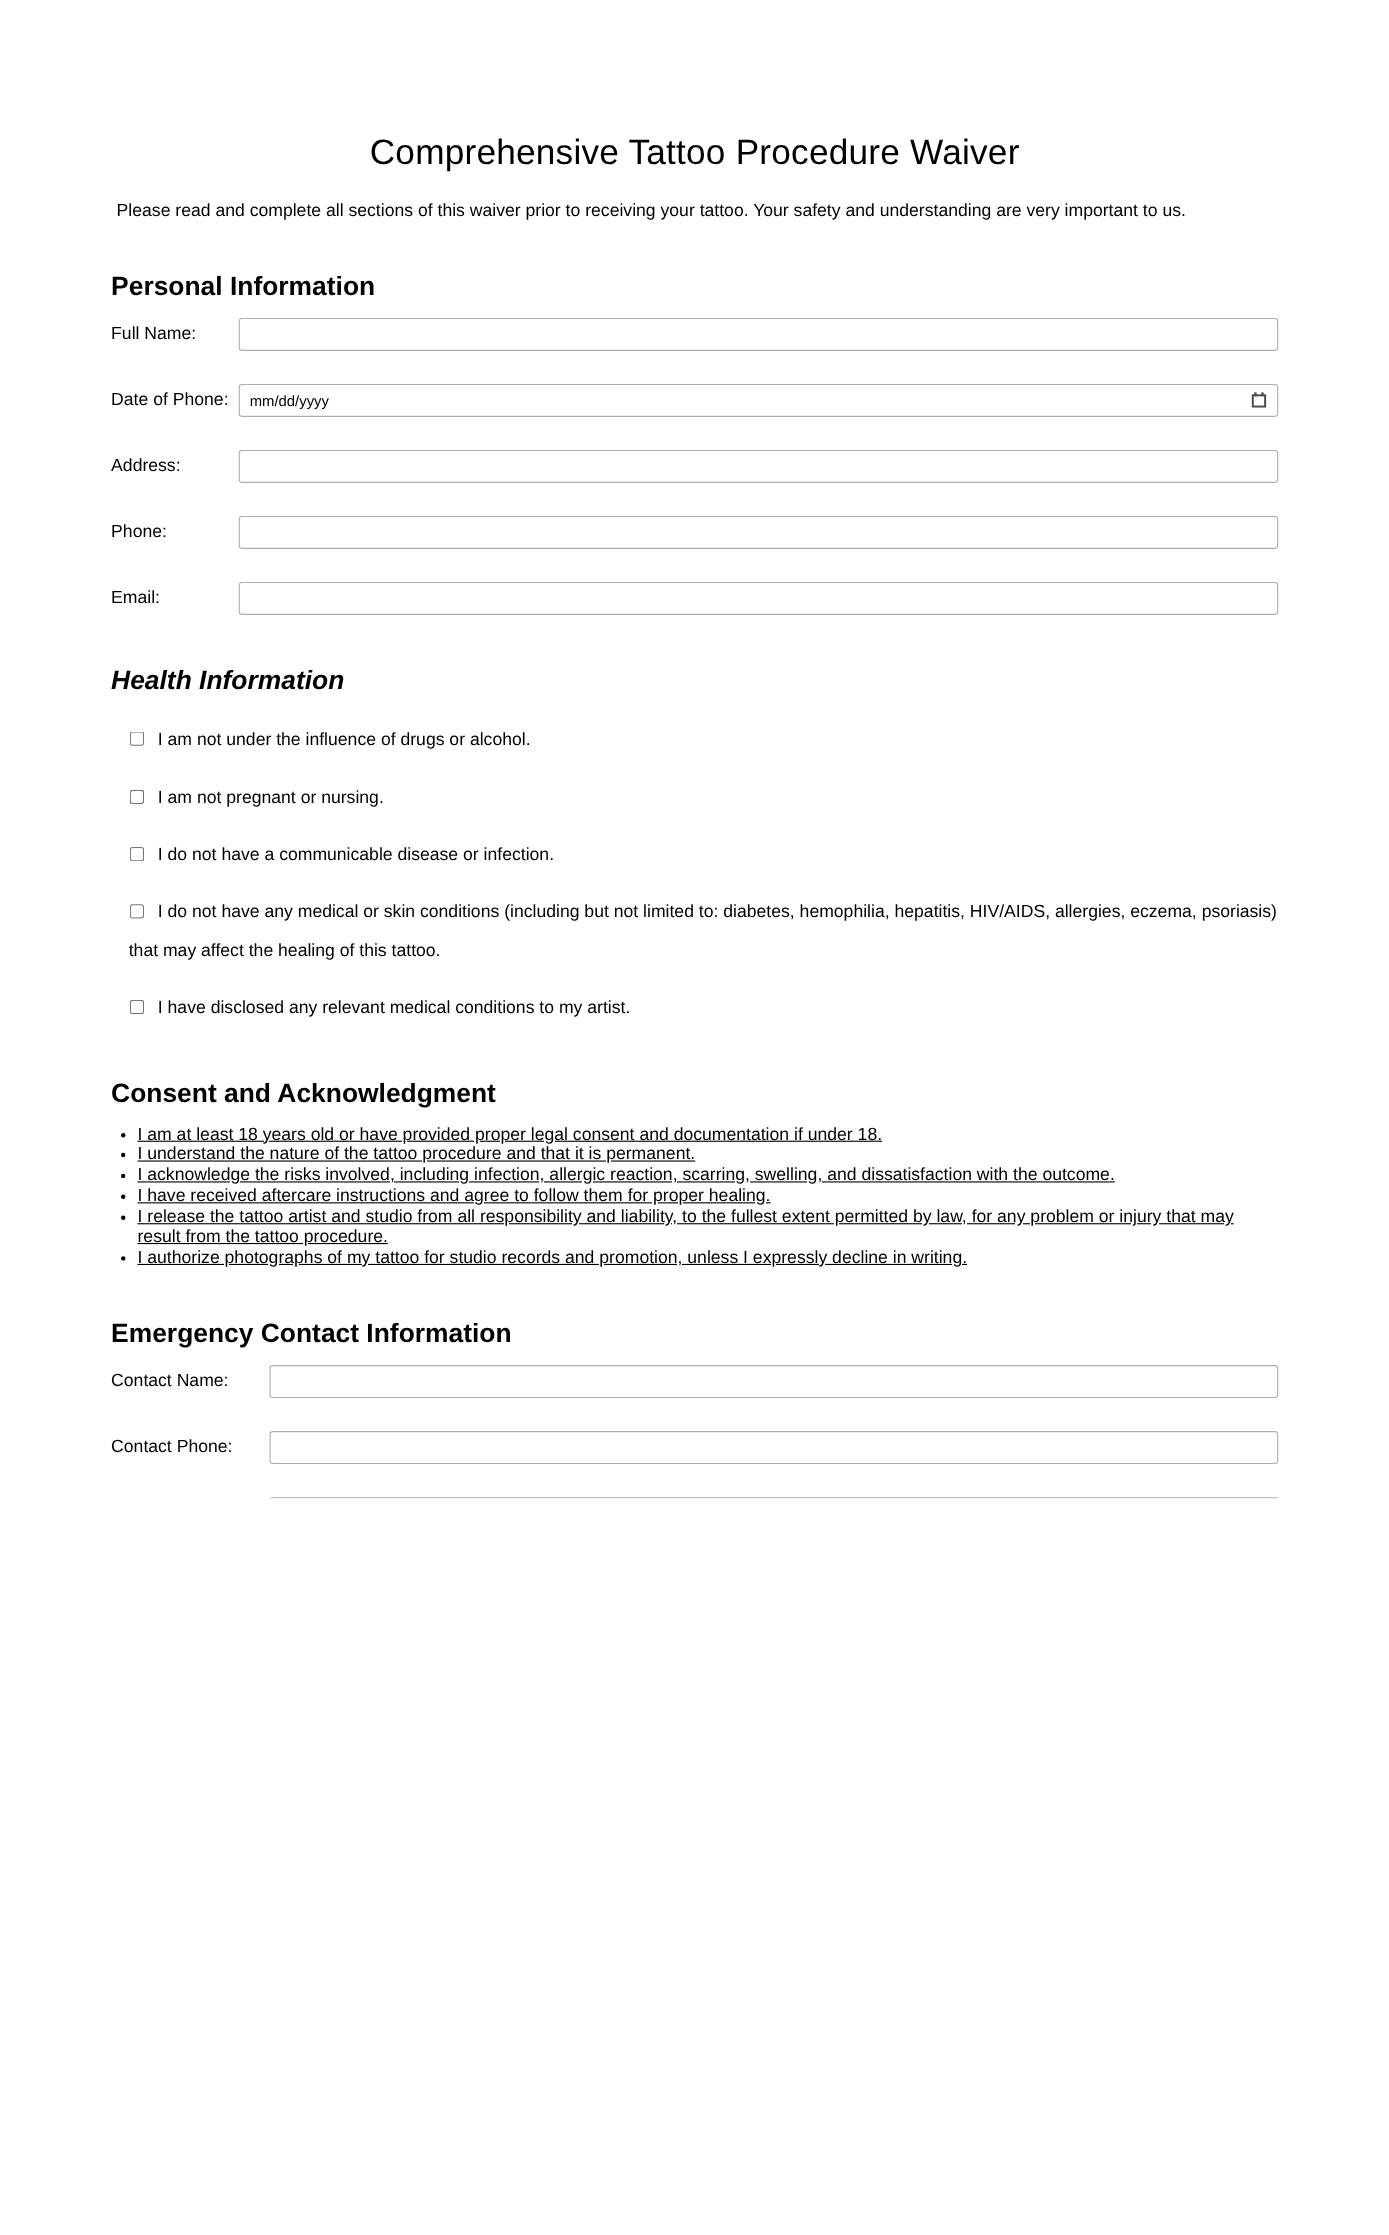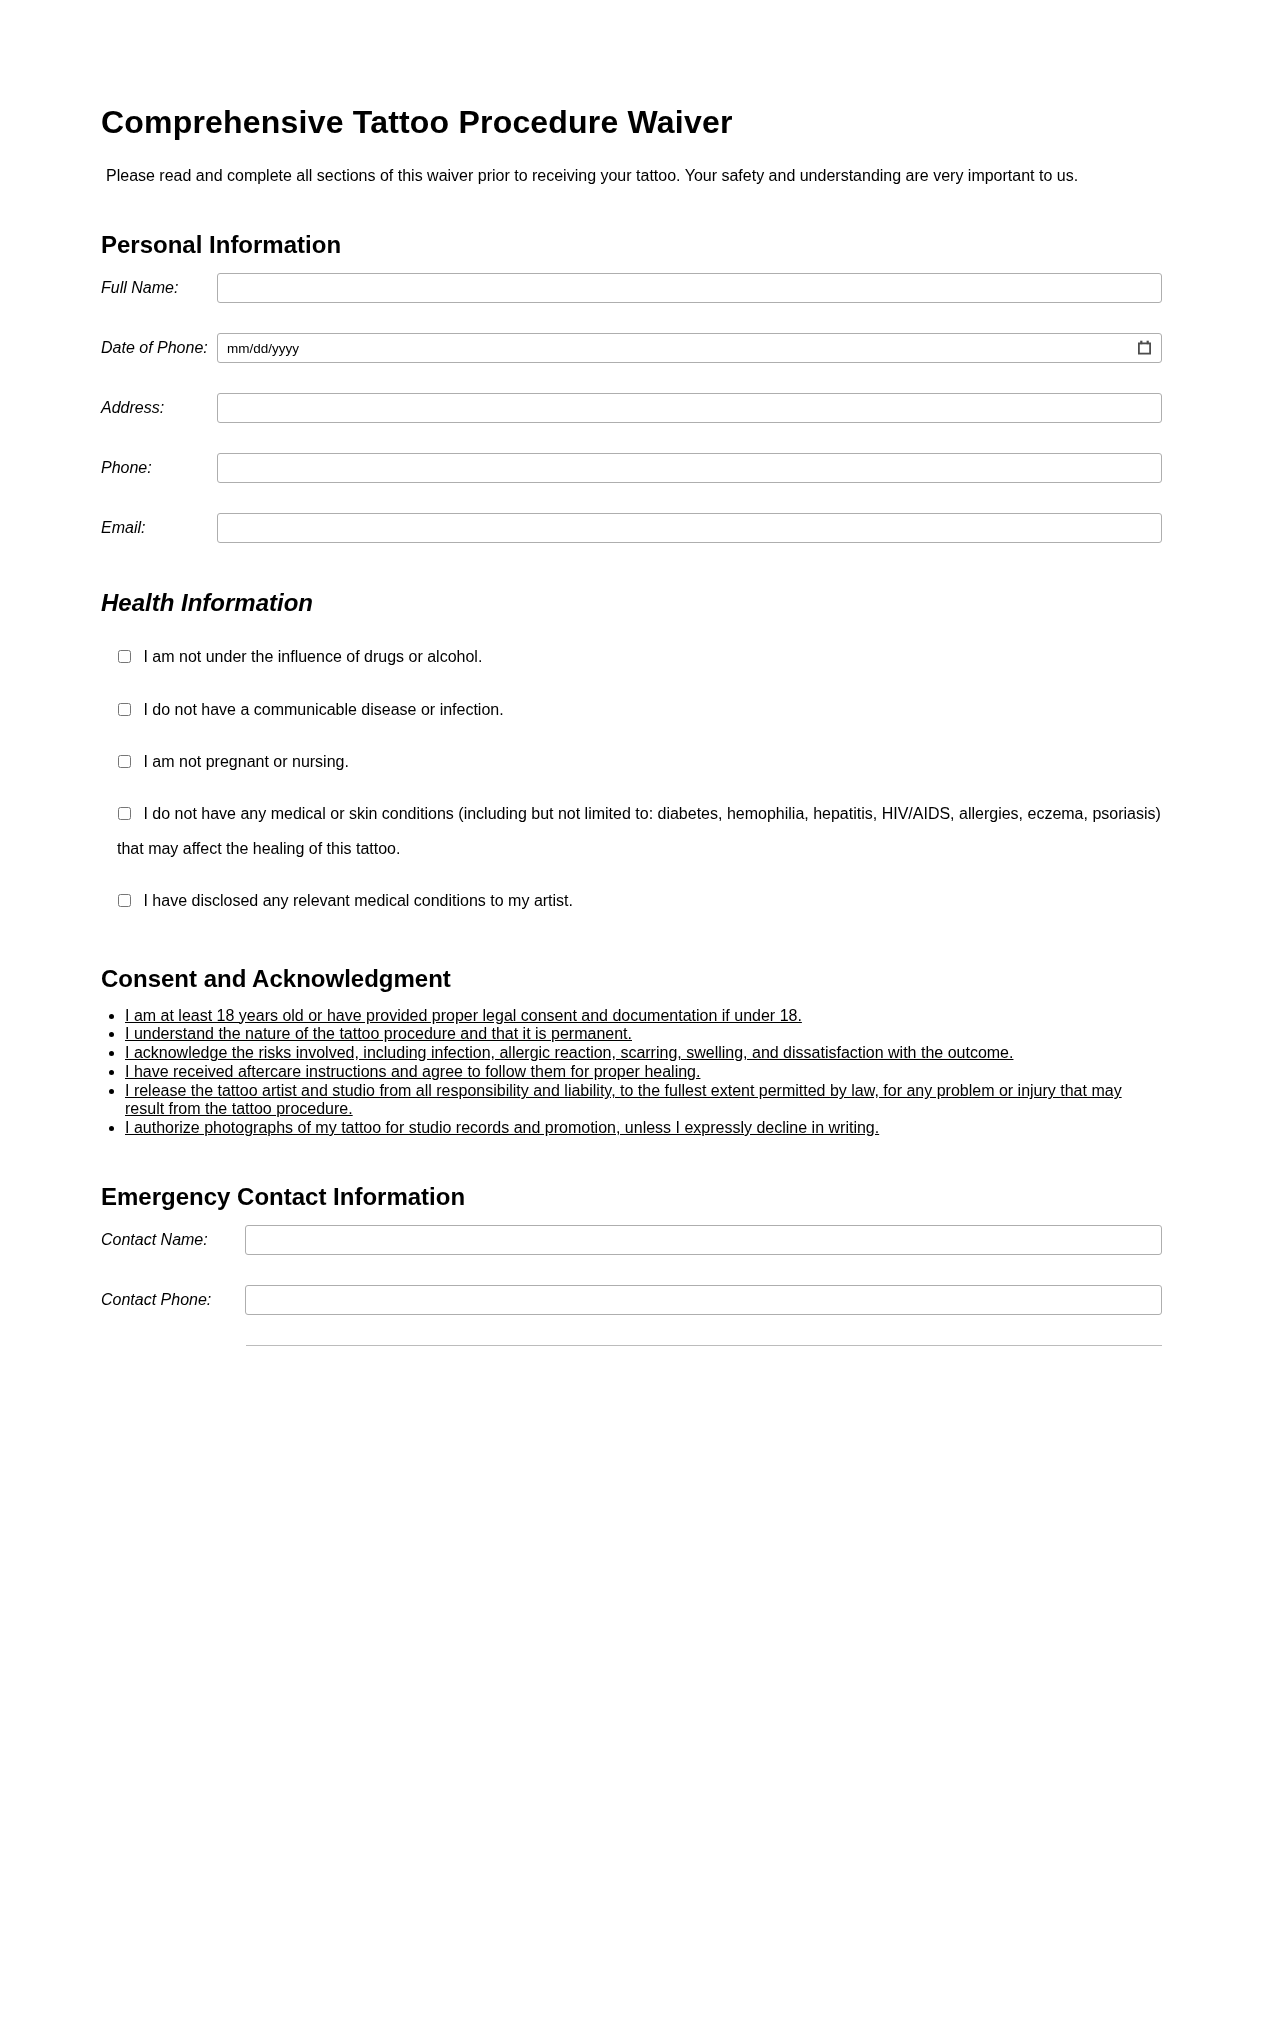--- a/index.html
+++ b/index.html
@@ -8,23 +8,24 @@
     width: 1263px;
     min-height: 2032px;
     box-sizing: border-box;
     padding: 104px 101px 0 101px;
     font-family: "Liberation Sans", "DejaVu Sans", sans-serif;
     color: #000000;
     font-size: 16px;
   }
   h1 {
     font-size: 32px;
-    font-weight: bold;
-    margin: 0 0 26px 0;
+    font-weight: normal;
+    margin: 16px 0 26px 0;
     letter-spacing: 0.2px;
+    text-align: center;
   }
   p.intro {
     margin: 5px;
     font-size: 16px;
     line-height: 1.15;
   }
   h2 {
     font-size: 24px;
     font-weight: bold;
     margin: 46px 0 14px 0;
@@ -33,21 +34,20 @@
   
   .field-row {
     display: flex;
     align-items: center;
     margin-bottom: 30px;
   }
   .field-row label {
     width: 116px;
     flex-shrink: 0;
     font-size: 16px;
-    font-style: italic;
   }
   .field-row.wide-label label { width: 144px; }
   .input-wrap {
     position: relative;
     flex: 1;
     display: flex;
   }
   input.text-input {
     flex: 1;
     height: 30px;
@@ -165,25 +165,25 @@
 
   <h2 class="tight">Health Information</h2>
   <div class="spacer-health"></div>
 
   <p class="check-row">
     <input type="checkbox" style="">
     <span>I am not under the influence of drugs or alcohol.</span>
   </p>
   <p class="check-row">
     <input type="checkbox" style="">
+    <span>I am not pregnant or nursing.</span>
+  </p>
+  <p class="check-row">
+    <input type="checkbox" style="">
     <span>I do not have a communicable disease or infection.</span>
-  </p>
-  <p class="check-row">
-    <input type="checkbox" style="">
-    <span>I am not pregnant or nursing.</span>
   </p>
   <p class="check-row">
     <input type="checkbox" style="">
     <span>I do not have any medical or skin conditions (including but not limited to: diabetes, hemophilia, hepatitis, HIV/AIDS, allergies, eczema, psoriasis) that may affect the healing of this tattoo.</span>
   </p>
   <p class="check-row">
     <input type="checkbox" style="">
     <span>I have disclosed any relevant medical conditions to my artist.</span>
   </p>
 

